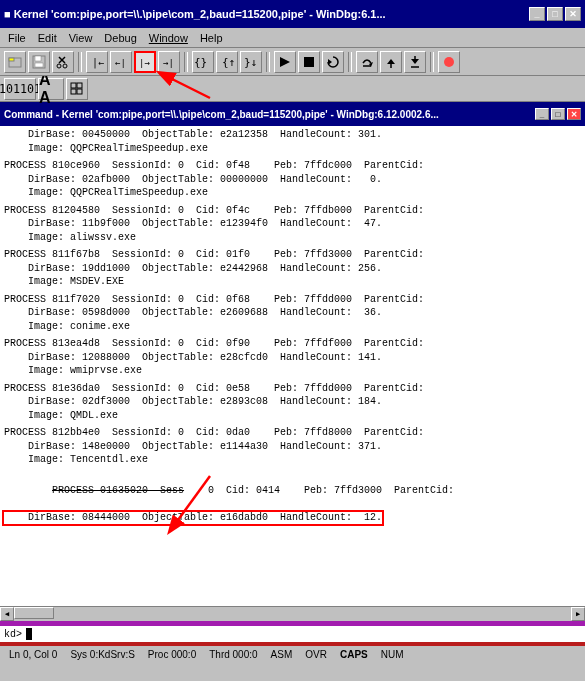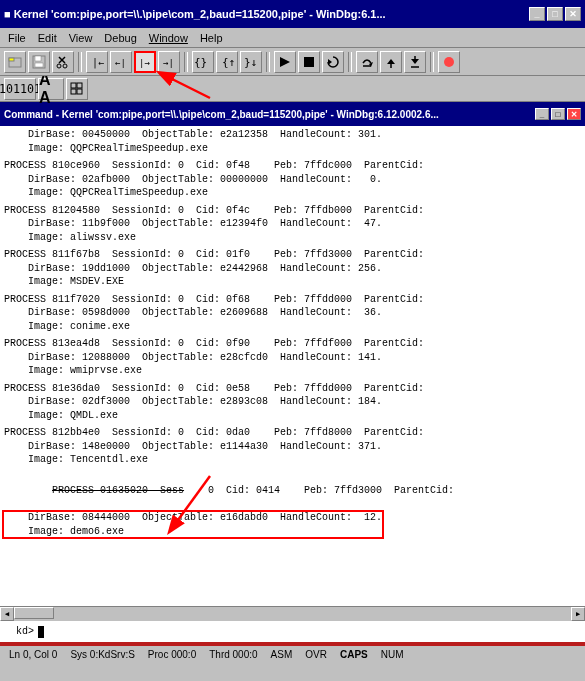--- a/index.html
+++ b/index.html
@@ -157,22 +157,22 @@
     .process-block {
       margin-bottom: 4px;
     }
     .process-line {
       white-space: pre;
     }
 
     
     .input-area {
       background: white;
-      border-top: 1px solid #a21caf;
-      padding: 1px 16px;
+      border-top: 6px solid #a21caf;
+      padding: 1px 4px;
       height: 22px;
       display: flex;
       align-items: center;
       font-family: 'Courier New', Courier, monospace;
       font-size: 10px;
     }
     .input-prompt {
       margin-right: 4px;
     }
     .input-cursor {
@@ -473,21 +473,20 @@
       <div class="process-line">    Image: Tencentdl.exe</div>
     </div>
 
     <div class="process-block" style="position:relative;">
       <div class="process-line">
         <span class="strikethrough">PROCESS 01635020  Sess</span><span>    0  Cid: 0414    Peb: 7ffd3000  ParentCid:</span>
       </div>
       <div style="position:relative; display:inline-block;">
         <div style="position:absolute; top:-1px; left:-2px; right:-2px; bottom:-1px; border: 2px solid red; pointer-events:none; z-index:5;"></div>
         <div class="process-line">    DirBase: 08444000  ObjectTable: e16dabd0  HandleCount:  12.</div>
-        <div class="process-line">    Image: demo6.exe</div>
       </div>
     </div>
 
     <div style="position:absolute; top:340px; left:150px; pointer-events:none;">
       <svg width="120" height="80">
         <defs>
           <marker id="arr2" markerWidth="8" markerHeight="6" refX="6" refY="3" orient="auto">
             <polygon points="0 0, 8 3, 0 6" fill="red"></polygon>
           </marker>
         </defs>

